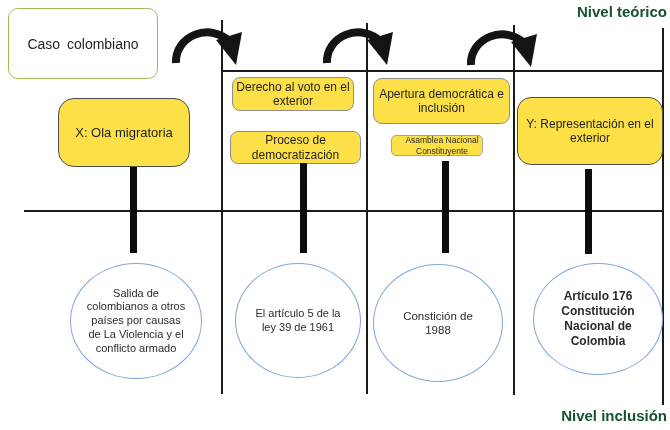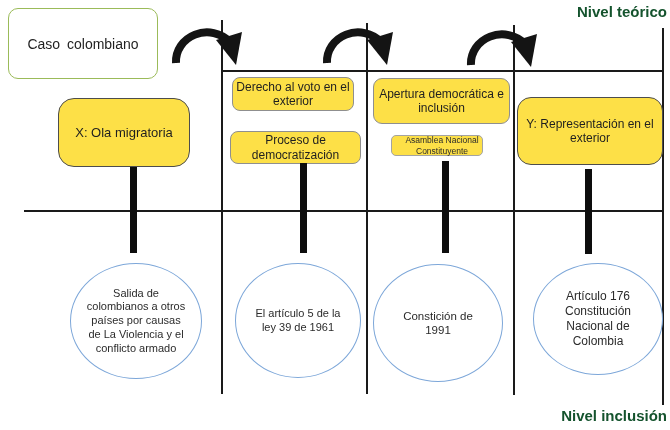--- a/index.html
+++ b/index.html
@@ -72,21 +72,21 @@
     background: #fff;
     box-sizing: border-box;
     display: flex; align-items: center; justify-content: center;
     text-align: center;
     line-height: 1.25;
     color: #2b2b2b;
   }
   .c1 { left: 70px;  top: 263px; width: 132px; height: 116px; font-size: 11px;    padding: 8px 13px; }
   .c2 { left: 235px; top: 263px; width: 126px; height: 115px; font-size: 11px; padding: 8px 14px; }
   .c3 { left: 373px; top: 264px; width: 130px; height: 118px; font-size: 11.5px; padding: 8px 16px; }
-  .c4 { left: 533px; top: 263px; width: 130px; height: 112px; font-size: 12px;   padding: 8px 14px; }
+  .c4 { left: 533px; top: 263px; width: 130px; height: 112px; font-size: 12px;   padding: 8px 14px; font-weight: bold; }
 
   
   .arrow { position: absolute; width: 82px; height: 42px; }
   .arrow-arc  { stroke: var(--arrow-color, #141414); stroke-width: 8; fill: none; }
   .arrow-head { fill: var(--arrow-color, #141414); }
 </style>
 </head>
 <body>
 
 <div class="canvas">
@@ -148,19 +148,19 @@
   <div class="bar" style="left:442px; top:161px; height:92px;"></div>
   <div class="bar" style="left:585px; top:169px; height:85px;"></div>
 
   <div class="circle c1">
     <span>Salida de colombianos a otros países por causas de La Violencia y el conflicto armado</span>
   </div>
   <div class="circle c2">
     <span>El artículo 5 de la ley 39 de 1961</span>
   </div>
   <div class="circle c3">
-    <span>Constición de 1991</span>
+    <span>Constición de 1988</span>
   </div>
   <div class="circle c4">
     <span>Artículo 176 Constitución Nacional de Colombia</span>
   </div>
 
 </div>
 
 </body></html>

